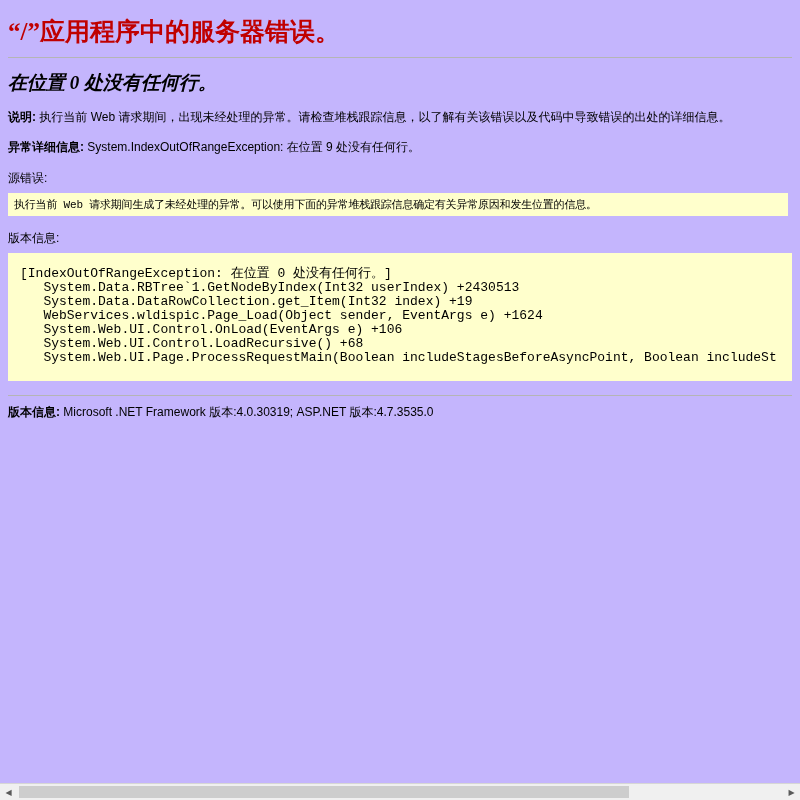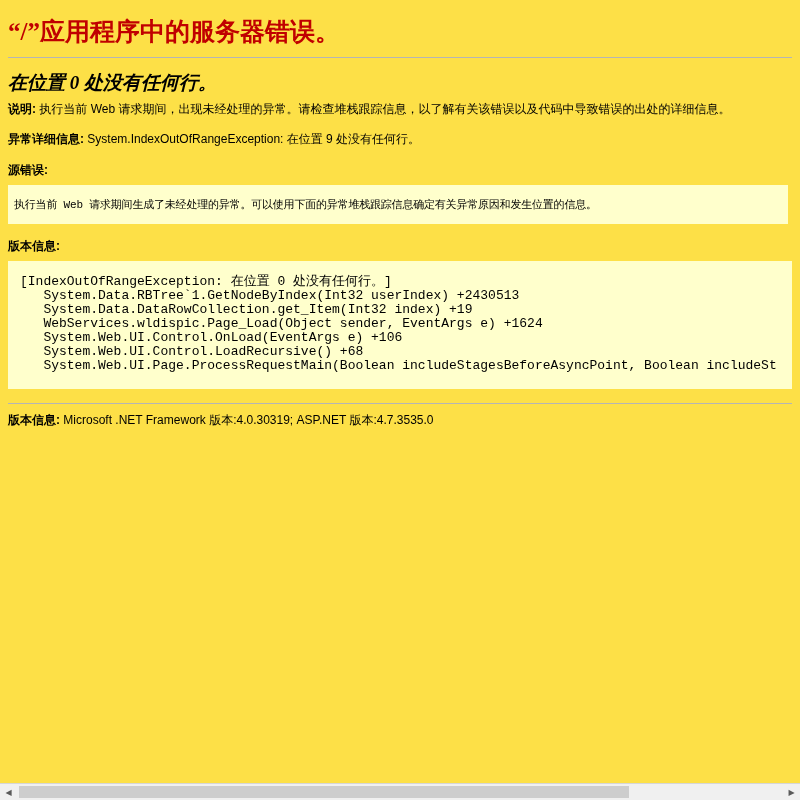--- a/index.html
+++ b/index.html
@@ -13,21 +13,21 @@
   body {
     font-family: "Liberation Serif", serif;
     font-size: 13px;
     color: #000000;
   }
   .page {
     position: relative;
     width: 800px;
     height: 800px;
     box-sizing: border-box;
-    background: #fde047;
+    background: #c4b5fd;
   }
   .content {
     padding: 10px 8px 0 8px;
   }
   h1.err-title {
     font-family: "Liberation Serif", serif;
     font-size: 25px;
     font-weight: bold;
     color: #c00000;
     margin: 8px 0 10px 0;
@@ -38,41 +38,41 @@
     border-top: 1px solid #b5b5b5;
     margin: 6px 0 12px 0;
     height: 0;
   }
   h2.err-sub {
     font-family: "Liberation Serif", serif;
     font-size: 19px;
     font-weight: bold;
     font-style: italic;
     color: #000000;
-    margin: 6px 0 4px 0;
+    margin: 6px 0 12px 0;
   }
   p.para {
     font-family: "Liberation Sans", sans-serif;
     font-size: 12px;
     line-height: 1.5;
     margin: 0 0 12px 0;
     color: #000000;
   }
   p.para b { font-weight: bold; }
   .label-bold {
     font-family: "Liberation Sans", sans-serif;
     font-size: 12px;
-    font-weight: bold;
+    font-weight: normal;
     margin: 14px 0 6px 0;
   }
   .source-box {
     background: #ffffcc;
     font-family: "Liberation Mono", monospace;
     font-size: 11px;
-    padding: 12px 6px;
+    padding: 4px 6px;
     margin: 0 4px 6px 0;
     white-space: pre;
     overflow: hidden;
     letter-spacing: -0.2px;
   }
   .stack-box {
     background: #ffffcc;
     font-family: "Liberation Mono", monospace;
     font-size: 13px;
     line-height: 14px;

